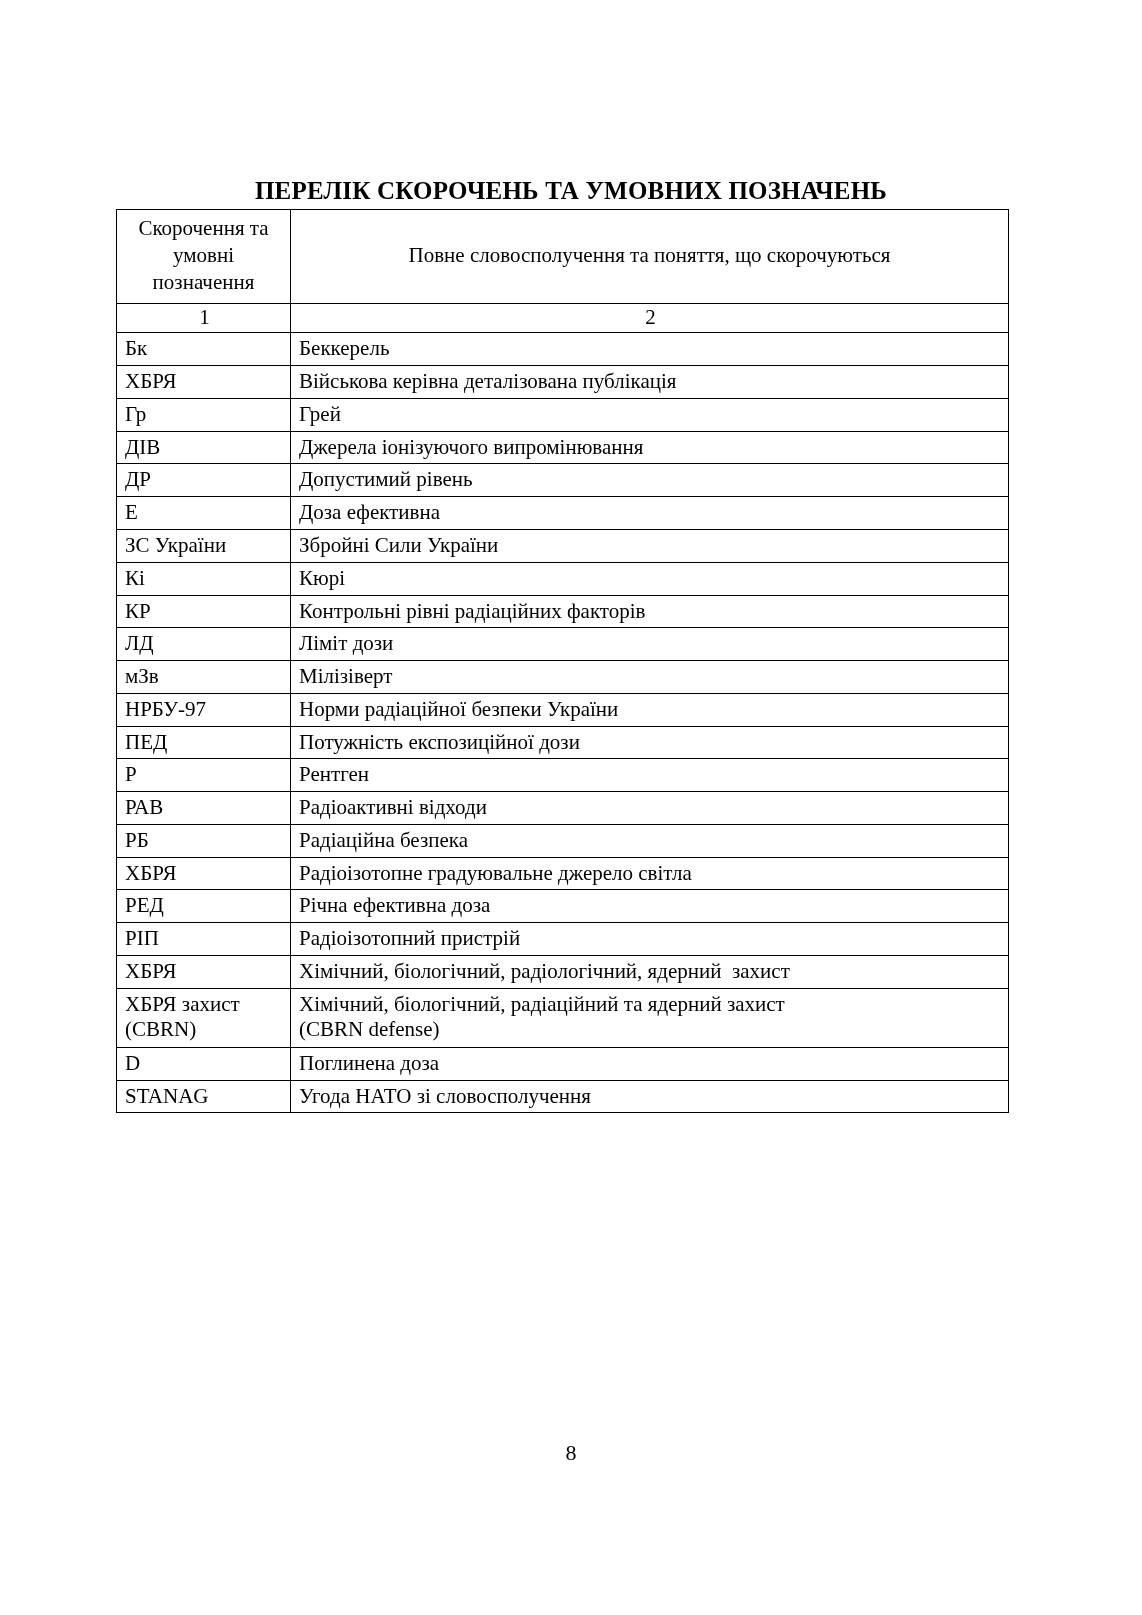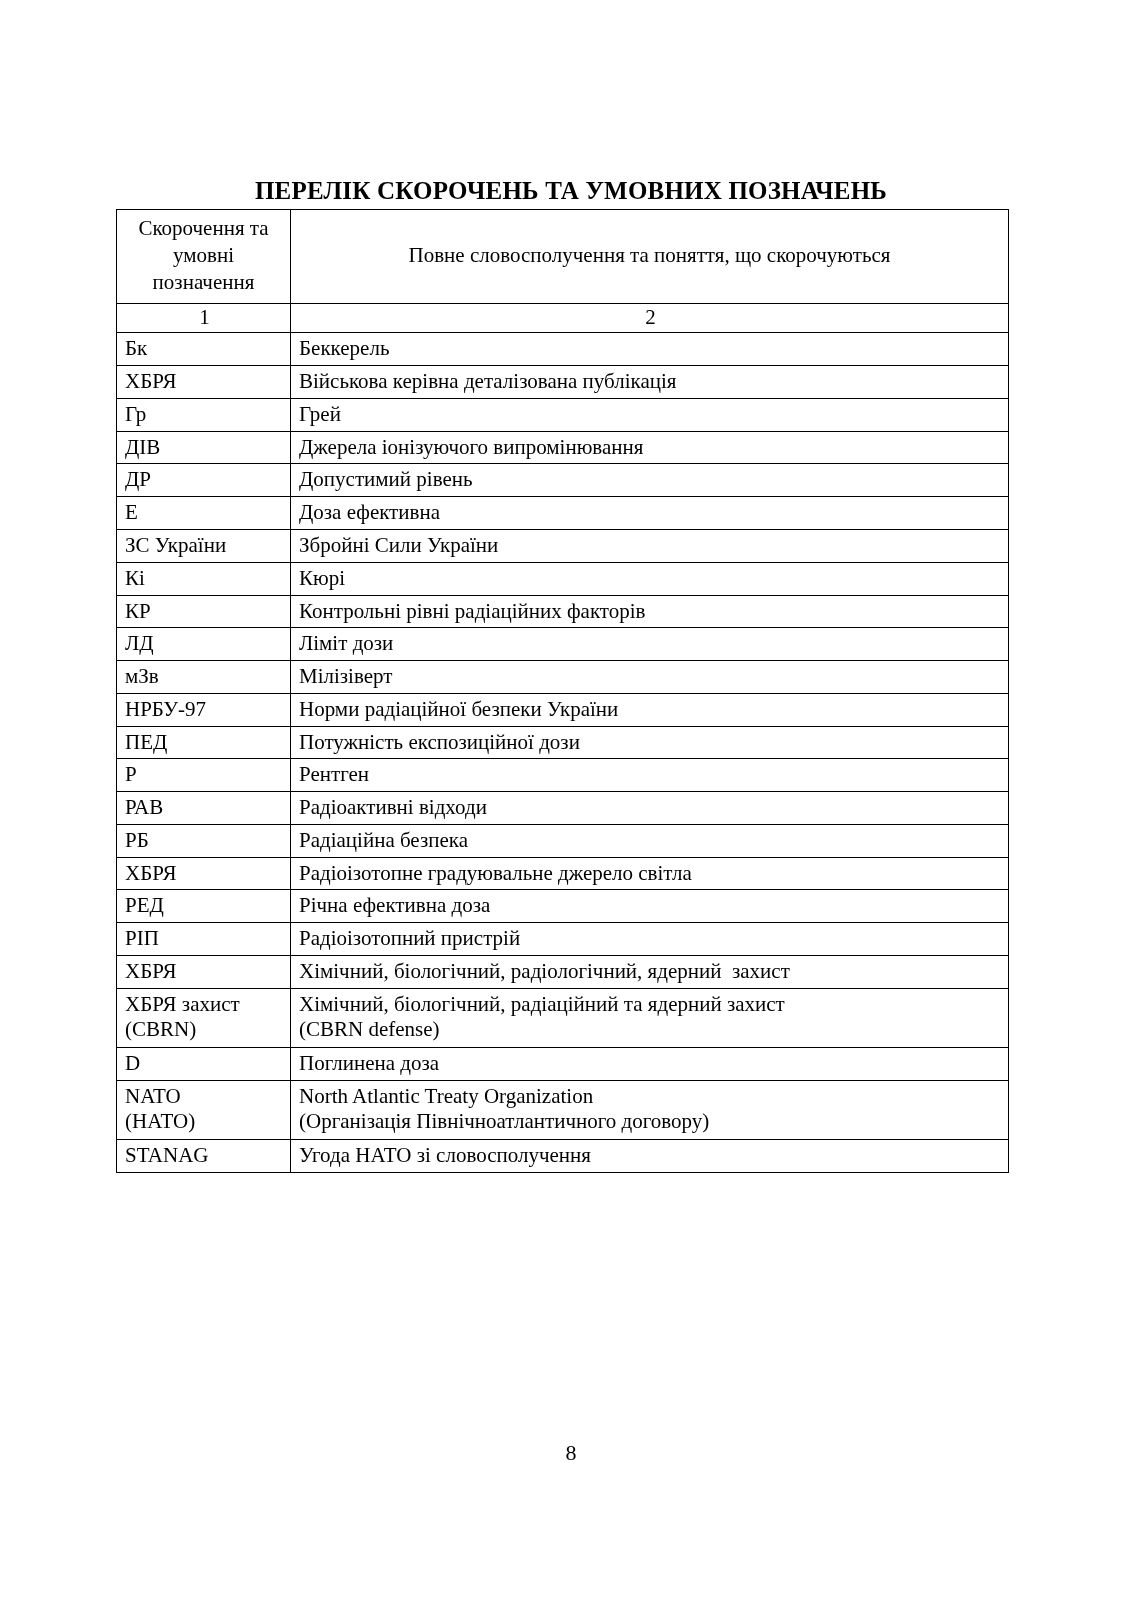--- a/index.html
+++ b/index.html
@@ -299,30 +299,20 @@
         </tr>
         <tr>
           <td>
             <span class="cell-line">D</span>
           </td>
           <td>
             <span class="cell-line">Поглинена доза</span>
           </td>
         </tr>
         <tr>
-          <td class="cell-two-line">
-            <span class="cell-line">NATO</span>
-            <span class="cell-line">(НАТО)</span>
-          </td>
-          <td class="cell-two-line">
-            <span class="cell-line">North Atlantic Treaty Organization</span>
-            <span class="cell-line">(Організація Північноатлантичного договору)</span>
-          </td>
-        </tr>
-        <tr>
           <td>
             <span class="cell-line">STANAG</span>
           </td>
           <td>
             <span class="cell-line">Угода НАТО зі словосполучення</span>
           </td>
         </tr>
       </tbody>
   </table>
 

